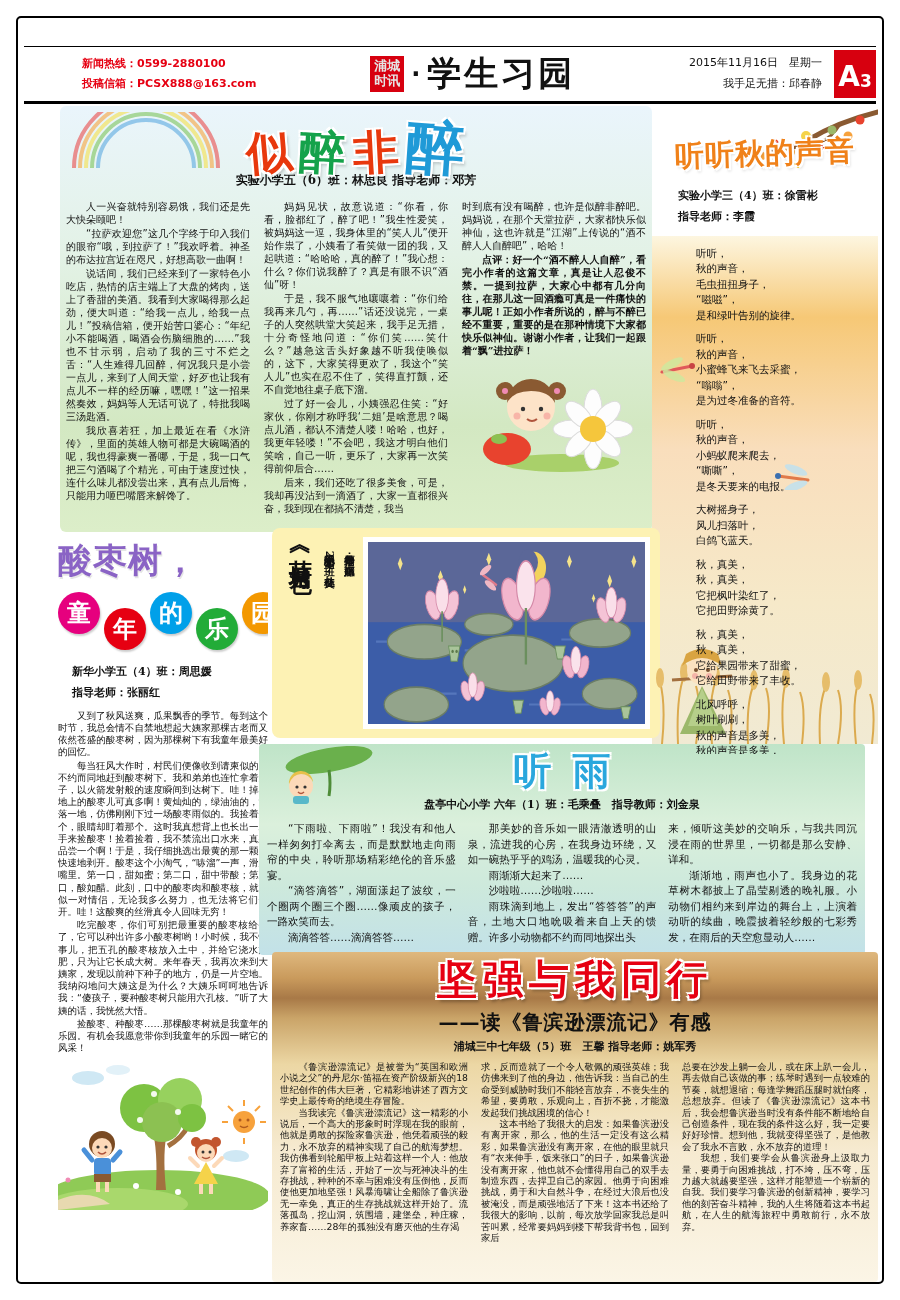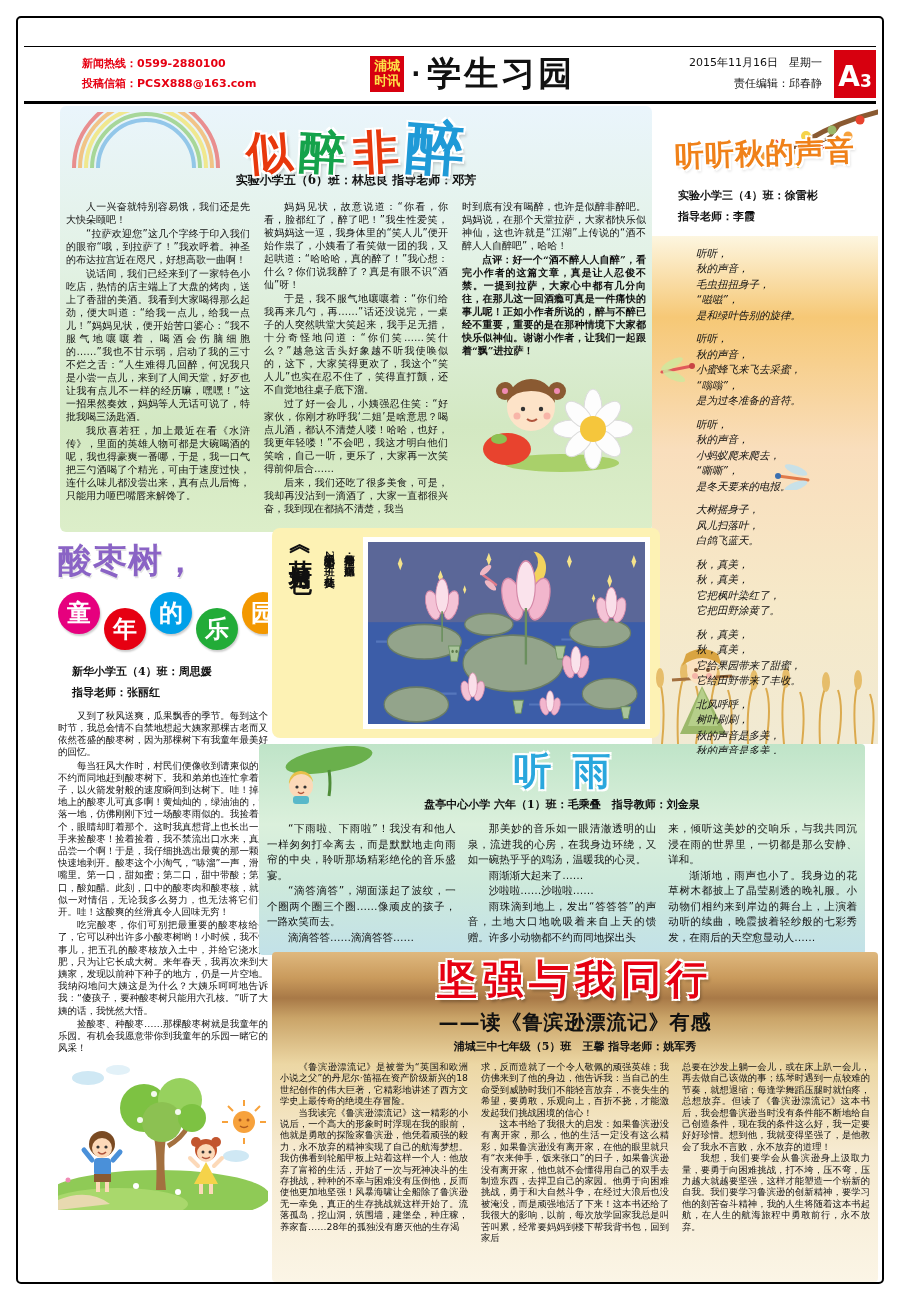--- a/index.html
+++ b/index.html
@@ -16,21 +16,21 @@
 
   
   .hdr-topline { position:absolute; left:24px; right:24px; top:46px; height:1px; background:#000; }
   .hdr-rule    { position:absolute; left:24px; right:24px; top:101px; height:3px; background:#000; }
   .header {
     position:absolute; left:24px; right:24px; top:48px; height:52px;
     display:flex; align-items:center;
   }
   .h-left { margin-left:58px; color:#e60012; font-size:11px; font-weight:bold; line-height:1.8; white-space:nowrap; }
   .h-center { flex:1; display:flex; justify-content:center; align-items:center; gap:7px; }
-  .brand-box { background:#d7000f; color:#fde047; font-size:13px; font-weight:bold; line-height:1.15; padding:3px 4px; text-align:center; }
+  .brand-box { background:#d7000f; color:#e5e5e5; font-size:13px; font-weight:bold; line-height:1.15; padding:3px 4px; text-align:center; }
   .brand-dot { font-size:24px; font-weight:900; }
   .section-title { font-size:34px; font-weight:900; letter-spacing:3px; }
   .h-right { text-align:right; font-size:11px; line-height:1.9; margin-right:12px; white-space:nowrap; }
   .a3-box {
     width:42px; height:48px; background:#d7000f; color:#fff;
     display:flex; align-items:flex-end; justify-content:center; padding-bottom:7px;
     font-weight:900;
   }
   .a3-box .big { font-size:28px; line-height:1; }
   .a3-box .small { font-size:17px; line-height:1.2; }
@@ -70,21 +70,21 @@
     font-size:29px; font-weight:900; letter-spacing:1px;
     text-shadow:-2px -2px 0 #fff,2px -2px 0 #fff,-2px 2px 0 #fff,2px 2px 0 #fff,2px 3px 3px rgba(0,0,0,.15);
     transform:rotate(-2deg);
   }
   .autumn-byline { margin:12px 0 0 26px; font-size:11px; line-height:1.9; }
   .poem {
     position:relative; margin-top:8px; height:508px;
     background:linear-gradient(180deg,#fdf6e0 0%,#f6c876 16%,#f9debc 42%,#f6e9c9 72%,#f1ead3 100%);
     padding:10px 0 0 44px; font-size:10.5px; line-height:15.5px;
   }
-  .stanza { white-space:pre-line; margin-bottom:8px; position:relative; z-index:2;font-style:italic; }
+  .stanza { white-space:pre-line; margin-bottom:8px; position:relative; z-index:2; }
   .dragonfly1 { position:absolute; left:2px; top:120px; z-index:1; }
   .dragonfly2 { position:absolute; left:118px; top:228px; z-index:1; }
   .scarecrow { position:absolute; left:0; bottom:0; z-index:1; }
 
   
   .sec-jujube { left:58px; top:538px; width:210px; height:744px; background:#fff; }
   .jujube-title1 { font-size:34px; font-weight:900; letter-spacing:1px;
     text-shadow:1px 2px 0 rgba(0,0,0,.1); }
   .jujube-circles { margin-top:8px; height:66px; display:flex; gap:4px; }
   .jujube-circles span {
@@ -146,21 +146,21 @@
   <div class="h-center">
     <div class="brand-box">
       <div>浦城</div>
       <div>时讯</div>
     </div>
     <span class="brand-dot">·</span>
     <span class="section-title">学生习园</span>
   </div>
   <div class="h-right">
     <div>2015年11月16日　星期一</div>
-    <div>责任编辑：邱春静</div>
+    <div>我手足无措：邱春静</div>
   </div>
   <div class="a3-box">
     <span class="big">A</span>
       <span class="small">3</span>
   </div>
 </header>
 <div class="hdr-rule"></div>
 
 <section class="sec-drunk">
   <svg class="rainbow" width="160" height="56" viewBox="0 0 160 56">
@@ -176,21 +176,21 @@
     <span style="color: rgb(232, 56, 13);">似</span>
     <span style="color: rgb(21, 162, 74);">醉</span>
     <span style="color: rgb(232, 56, 13);">非</span>
     <span style="color: rgb(31, 154, 215);">醉</span>
   </div>
   <div class="drunk-byline byline">实验小学五（6）班：林思良  指导老师：邓芳</div>
   <div class="drunk-cols">
     <div class="col">
       <p>人一兴奋就特别容易饿，我们还是先大快朵颐吧！</p>
       <p>“拉萨欢迎您”这几个字终于印入我们的眼帘“哦，到拉萨了！”我欢呼着。神圣的布达拉宫近在咫尺，好想高歌一曲啊！</p>
-      <p>说话间，我们已经来到了一家特色小吃店，热情的店主端上了大盘的烤肉，送上了香甜的美酒。我看到大家喝得那么起劲，便大叫道：“给我一点儿，给我一点儿！”妈妈见状，便开始苦口婆心：“我不服气地嚷嚷着，喝酒会伤脑细胞的……”我也不甘示弱，启动了我的三寸不烂之舌：“人生难得几回醉，何况我只是小尝一点儿，来到了人间天堂，好歹也让我有点儿不一样的经历嘛，嘿嘿！”这一招果然奏效，妈妈等人无话可说了，特批我喝三汤匙酒。</p>
+      <p>说话间，我们已经来到了一家特色小吃店，热情的店主端上了大盘的烤肉，送上了香甜的美酒。我看到大家喝得那么起劲，便大叫道：“给我一点儿，给我一点儿！”投稿信箱，便开始苦口婆心：“年纪小不能喝酒，喝酒会伤脑细胞的……”我也不甘示弱，启动了我的三寸不烂之舌：“人生难得几回醉，何况我只是小尝一点儿，来到了人间天堂，好歹也让我有点儿不一样的经历嘛，嘿嘿！”这一招果然奏效，妈妈等人无话可说了，特批我喝三汤匙酒。</p>
       <p>我欣喜若狂，加上最近在看《水浒传》，里面的英雄人物可都是大碗喝酒的呢，我也得豪爽一番哪，于是，我一口气把三勺酒喝了个精光，可由于速度过快，连什么味儿都没尝出来，真有点儿后悔，只能用力咂巴嘴唇来解馋了。</p>
     </div>
     <div class="col">
       <p>妈妈见状，故意说道：“你看，你看，脸都红了，醉了吧！”我生性爱笑，被妈妈这一逗，我身体里的“笑人儿”便开始作祟了，小姨看了看笑做一团的我，又起哄道：“哈哈哈，真的醉了！”我心想：什么？你们说我醉了？真是有眼不识“酒仙”呀！</p>
       <p>于是，我不服气地嚷嚷着：“你们给我再来几勺，再……”话还没说完，一桌子的人突然哄堂大笑起来，我手足无措，十分奇怪地问道：“你们笑……笑什么？”越急这舌头好象越不听我使唤似的，这下，大家笑得更欢了，我这个“笑人儿”也实在忍不住了，笑得直打颤，还不自觉地往桌子底下溜。</p>
       <p>过了好一会儿，小姨强忍住笑：“好家伙，你刚才称呼我‘二姐’是啥意思？喝点儿酒，都认不清楚人喽！哈哈，也好，我更年轻喽！”不会吧，我这才明白他们笑啥，自己一听，更乐了，大家再一次笑得前仰后合……</p>
       <p>后来，我们还吃了很多美食，可是，我却再没沾到一滴酒了，大家一直都很兴奋，我到现在都搞不清楚，我当</p>
     </div>
     <div class="col">
       <p class="cont">时到底有没有喝醉，也许是似醉非醉吧。妈妈说，在那个天堂拉萨，大家都快乐似神仙，这也许就是“江湖”上传说的“酒不醉人人自醉吧”，哈哈！</p>

